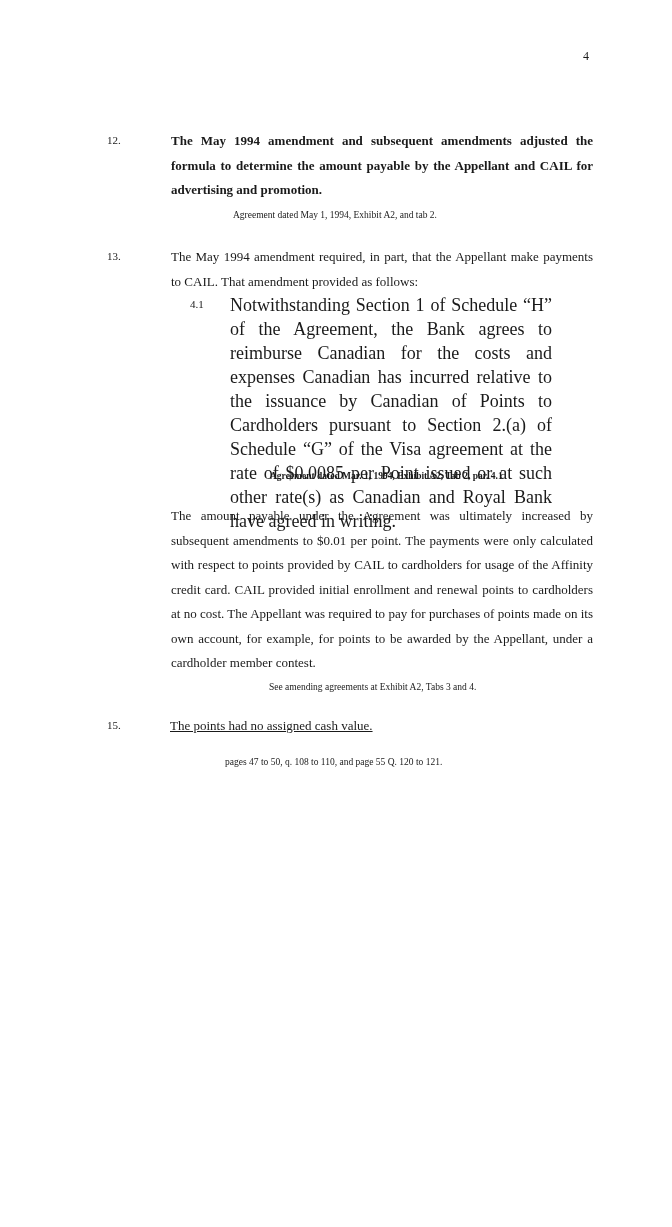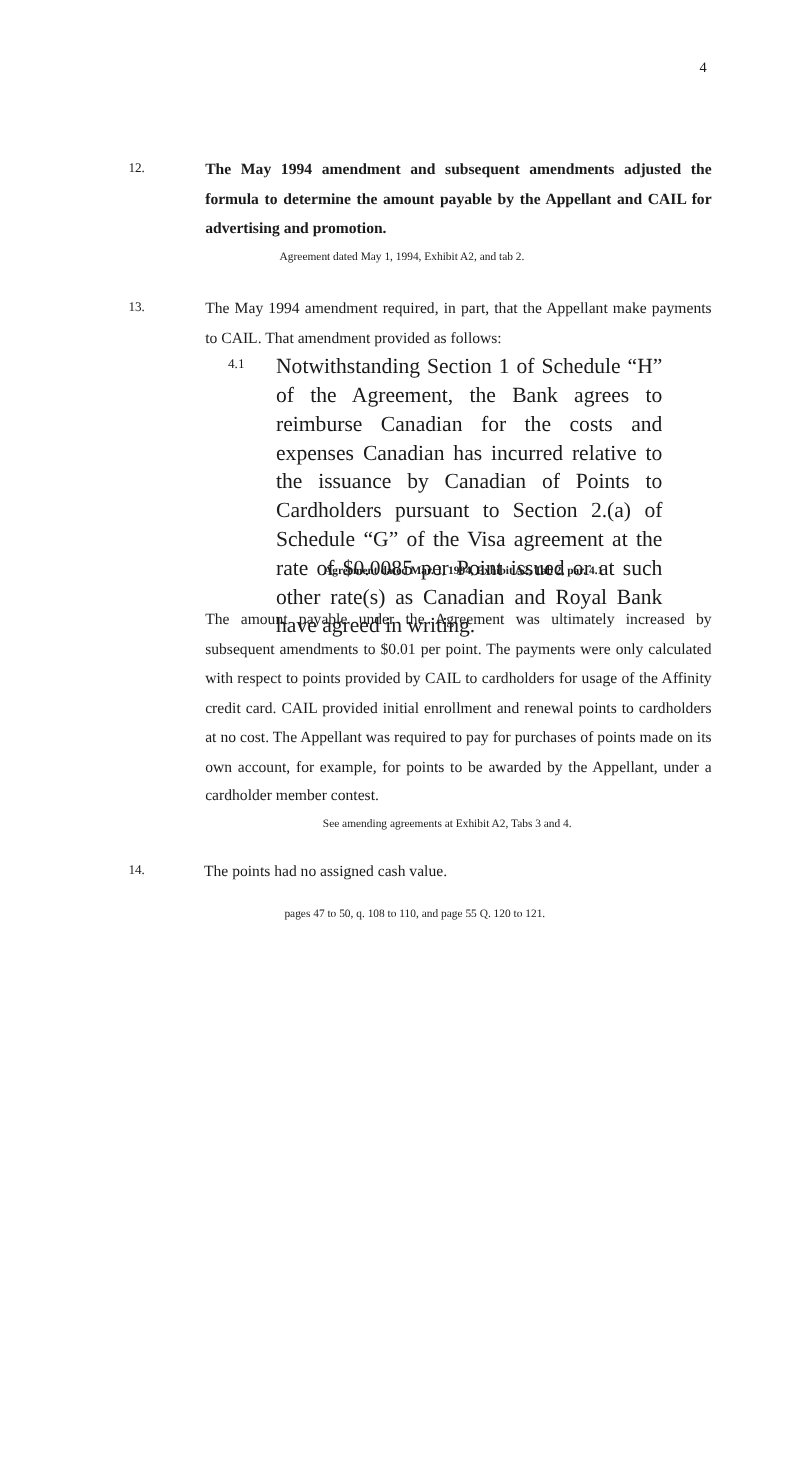--- a/index.html
+++ b/index.html
@@ -47,17 +47,17 @@
   <div class="abs para-num" style="left:107px; top:250px;">13.</div>
   <div class="abs body-text" style="left:171px; top:245px; width:422px;">The May 1994 amendment required, in part, that the Appellant make payments to CAIL.  That amendment provided as follows:</div>
 
   <div class="abs para-num" style="left:190px; top:298px;text-align:right;">4.1</div>
   <div class="abs quote-text" style="left:230px; top:293px; width:322px;">Notwithstanding Section 1 of Schedule “H” of the Agreement, the Bank agrees to reimburse Canadian for the costs and expenses Canadian has incurred relative to the issuance by Canadian of Points to Cardholders pursuant to Section 2.(a) of Schedule “G” of the Visa agreement at the rate of $0.0085 per Point issued or at such other rate(s) as Canadian and Royal Bank have agreed in writing.</div>
   <div class="abs cite" style="left:270px; top:470px;font-weight:bold;">Agreement dated Mar. 1, 1994, Exhibit A2, Tab 2, par. 4.1</div>
 
   <div class="abs body-text" style="left:171px; top:504px; width:422px;">The amount payable under the Agreement was ultimately increased by subsequent amendments to $0.01 per point.  The payments were only calculated with respect to points provided by CAIL to cardholders for usage of the Affinity credit card.  CAIL provided initial enrollment and renewal points to cardholders at no cost.  The Appellant was required to pay for purchases of points made on its own account, for example, for points to be awarded by the Appellant, under a cardholder member contest.</div>
   <div class="abs cite" style="left:229px; top:681px;margin-left:40px;">See amending agreements at Exhibit A2, Tabs 3 and 4.</div>
 
-  <div class="abs para-num" style="left:107px; top:719px;">14.</div>
-  <div class="abs body-text" style="left:170px; top:714px; width:422px;">The points had no assigned cash value.</div>
-  <div class="abs cite" style="left:237px; top:756px;">pages 47 to 50, q. 108 to 110, and page 55 Q. 120 to 121.</div>
+  <div class="abs para-num" style="left:107px; top:719px;">15.</div>
+  <div class="abs body-text" style="left:170px; top:714px; width:422px;text-decoration:underline;">The points had no assigned cash value.</div>
+  <div class="abs cite" style="left:225px; top:756px;">pages 47 to 50, q. 108 to 110, and page 55 Q. 120 to 121.</div>
 
 </div>
 
 </body></html>

